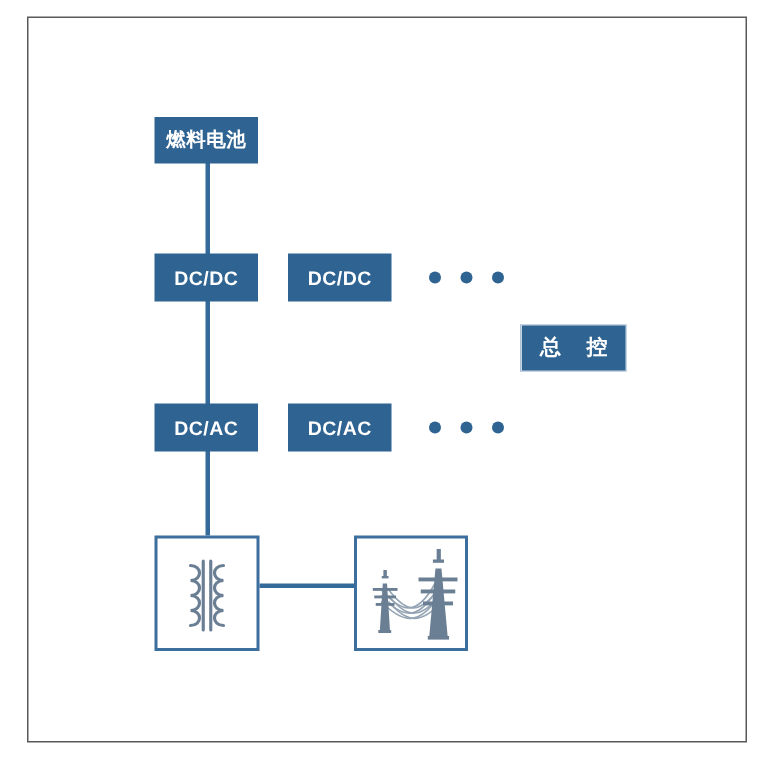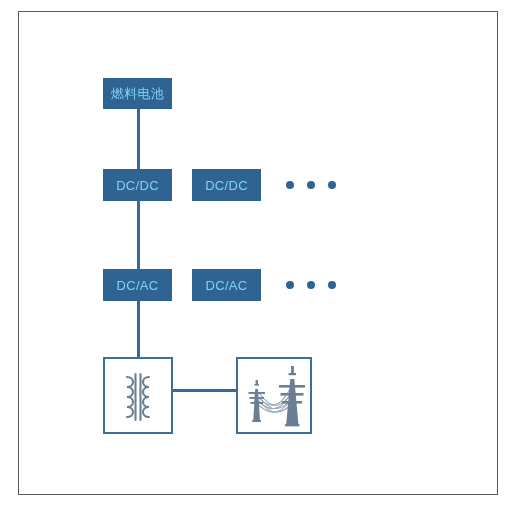--- a/index.html
+++ b/index.html
@@ -28,29 +28,30 @@
     width: 480px;
     height: 484px;
     border: 1.5px solid #58595b;
     box-sizing: border-box;
     background: #ffffff;
   }
   
   .block {
     position: absolute;
     background: #2f6391;
-    color: #7dd3fc;
+    color: #ffffff;
     display: flex;
     align-items: center;
     justify-content: center;
     box-sizing: border-box;
     font-size: 13px;
     letter-spacing: 0.3px;
     line-height: 1;
     user-select: none;
+    font-weight: bold;
   }
   .block.cjk {
     font-family: "DejaVu Sans", "Liberation Sans", sans-serif;
     font-size: 13px;
   }
   .block.outlined {
     border: 1.5px solid #c8d6e4;
   }
   .block.master {
     font-size: 14px;
@@ -121,20 +122,23 @@
   </div>
 
   <div class="block" style="left:103px; top:269px; width:69px; height:32px;">
     <span>DC/AC</span>
   </div>
 
   <div class="block" style="left:192px; top:269px; width:69px; height:32px;">
     <span>DC/AC</span>
   </div>
 
+  <div class="block cjk outlined master" style="left:347px; top:216px; width:71px; height:32px;">
+    <span>总 控</span>
+  </div>
 
   <div class="dots" style="left:286px; top:181px;">
     <span></span>
     <span></span>
     <span></span>
   </div>
 
   <div class="dots" style="left:286px; top:281px;">
     <span></span>
     <span></span>

